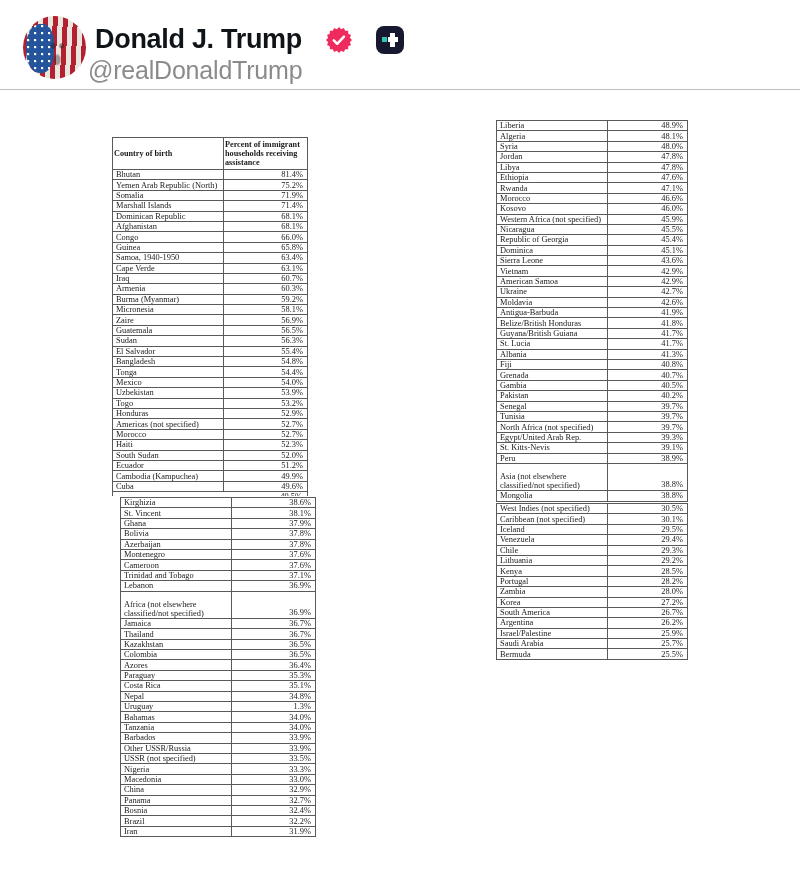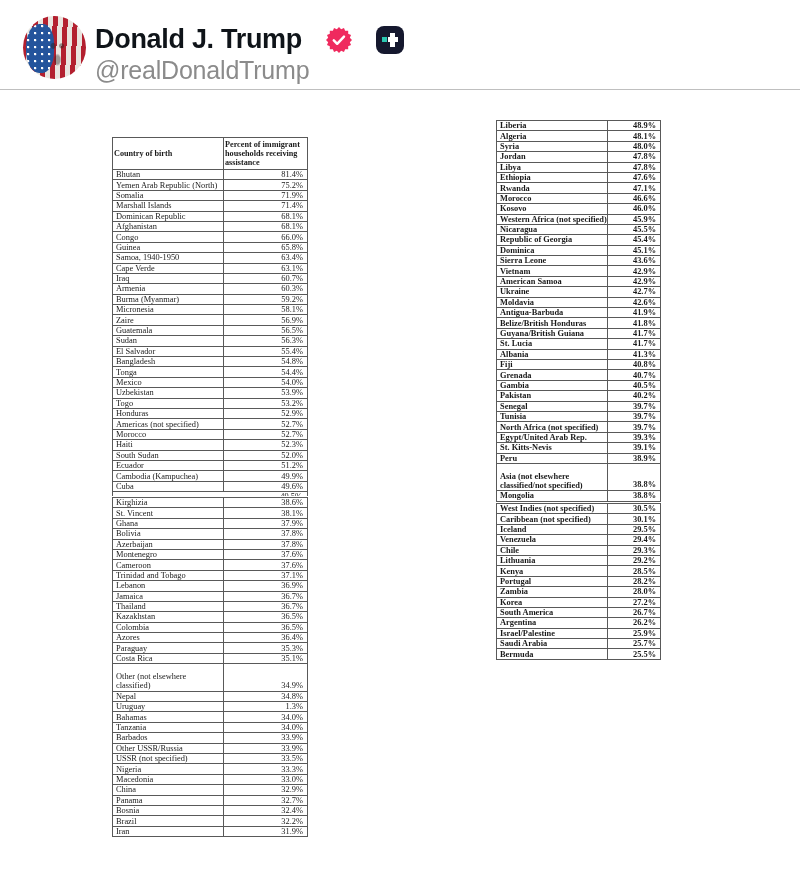--- a/index.html
+++ b/index.html
@@ -15,30 +15,30 @@
     background:radial-gradient(ellipse at 40% 35%, rgba(40,30,30,.45) 0 2px, transparent 3px),
                radial-gradient(ellipse at 70% 35%, rgba(40,30,30,.45) 0 2px, transparent 3px),
                radial-gradient(ellipse at 55% 80%, rgba(40,30,30,.4) 0 2.5px, transparent 4px);}
   .name-row{position:absolute;left:95px;top:24px;display:flex;align-items:center;gap:24px;}
   .author-name{font-size:27px;font-weight:700;color:#0f1419;letter-spacing:-.3px;}
   .verified-icon{width:26px;height:26px;display:inline-block;}
   .plus-badge{position:relative;width:28px;height:28px;border-radius:8px;background:#15182e;display:inline-block;}
   .plus-badge .bar-h{position:absolute;left:11.5px;top:11.7px;width:10.5px;height:4.8px;background:#fff;}
   .plus-badge .bar-v{position:absolute;left:14.2px;top:7px;width:4.8px;height:14.2px;background:#fff;}
   .plus-badge .teal-dot{position:absolute;left:6.4px;top:11.7px;width:4.2px;height:4.8px;background:#2bc7b2;}
-  .author-handle{position:absolute;left:95px;top:56px;font-size:25px;color:#8b8b8b;letter-spacing:-.2px;}
+  .author-handle{position:absolute;left:88px;top:56px;font-size:25px;color:#8b8b8b;letter-spacing:-.2px;}
   .header-divider{position:absolute;left:0;top:89px;width:800px;height:1px;background:#bfbfbf;}
 
   
   .post-image{position:absolute;left:0;top:90px;width:800px;height:793px;background:#fff;}
   .tbl-wrap{position:absolute;}
   .data-table{border-collapse:collapse;table-layout:fixed;
     font-family:"Liberation Serif",serif;font-size:8.4px;color:#1a1a1a;}
   .t-left .data-table{width:196px;}
-  .t-right .data-table{width:165px;font-weight:bold;}
+  .t-right .data-table{width:192px;}
   .data-table col.c1{width:111px;}
   .data-table td,.data-table th{border:1px solid #595959;overflow:hidden;}
   .data-table th{font-size:8.2px;font-weight:700;text-align:left;padding:2px 1px;line-height:9px;vertical-align:middle;}
   .data-table td{height:9.4px;line-height:9px;padding:0 3px;vertical-align:middle;}
   .data-table td.country{text-align:left;white-space:nowrap;}
   .data-table tr.wrap td.country{white-space:normal;line-height:9.2px;padding-top:8px;}
   .data-table td.val{text-align:right;padding-right:4px;}
   .data-table tr.wrap td.val{vertical-align:bottom;padding-bottom:1px;}
   .clip-row{height:4px;overflow:hidden;border-left:1px solid #595959;border-right:1px solid #595959;
     display:flex;justify-content:flex-end;font-family:"Liberation Serif",serif;font-size:8.4px;
@@ -203,21 +203,21 @@
             <td class="val">49.9%</td>
           </tr>
           <tr>
             <td class="country">Cuba</td>
             <td class="val">49.6%</td>
           </tr>
         </tbody>
       </table>
       <div class="clip-row">49.5%</div>
     </div>
-  <div class="tbl-wrap t-left" style="left:112px;top:407px;">
+  <div class="tbl-wrap t-left" style="left:120px;top:407px;">
       <table class="data-table">
         <colgroup>
           <col class="c1">
           <col>
         </colgroup>
         <tbody>
           <tr>
             <td class="country">Kirghizia</td>
             <td class="val">38.6%</td>
           </tr>
@@ -246,20 +246,24 @@
             <td class="val">37.6%</td>
           </tr>
           <tr>
             <td class="country">Trinidad and Tobago</td>
             <td class="val">37.1%</td>
           </tr>
           <tr>
             <td class="country">Lebanon</td>
             <td class="val">36.9%</td>
           </tr>
+          <tr class="wrap">
+            <td class="country">Africa (not elsewhere classified/not specified)</td>
+            <td class="val">36.9%</td>
+          </tr>
           <tr>
             <td class="country">Jamaica</td>
             <td class="val">36.7%</td>
           </tr>
           <tr>
             <td class="country">Thailand</td>
             <td class="val">36.7%</td>
           </tr>
           <tr>
             <td class="country">Kazakhstan</td>
@@ -273,24 +277,20 @@
             <td class="country">Azores</td>
             <td class="val">36.4%</td>
           </tr>
           <tr>
             <td class="country">Paraguay</td>
             <td class="val">35.3%</td>
           </tr>
           <tr>
             <td class="country">Costa Rica</td>
             <td class="val">35.1%</td>
-          </tr>
-          <tr class="wrap">
-            <td class="country">Other (not elsewhere classified)</td>
-            <td class="val">34.9%</td>
           </tr>
           <tr>
             <td class="country">Nepal</td>
             <td class="val">34.8%</td>
           </tr>
           <tr>
             <td class="country">Uruguay</td>
             <td class="val">1.3%</td>
           </tr>
           <tr>

